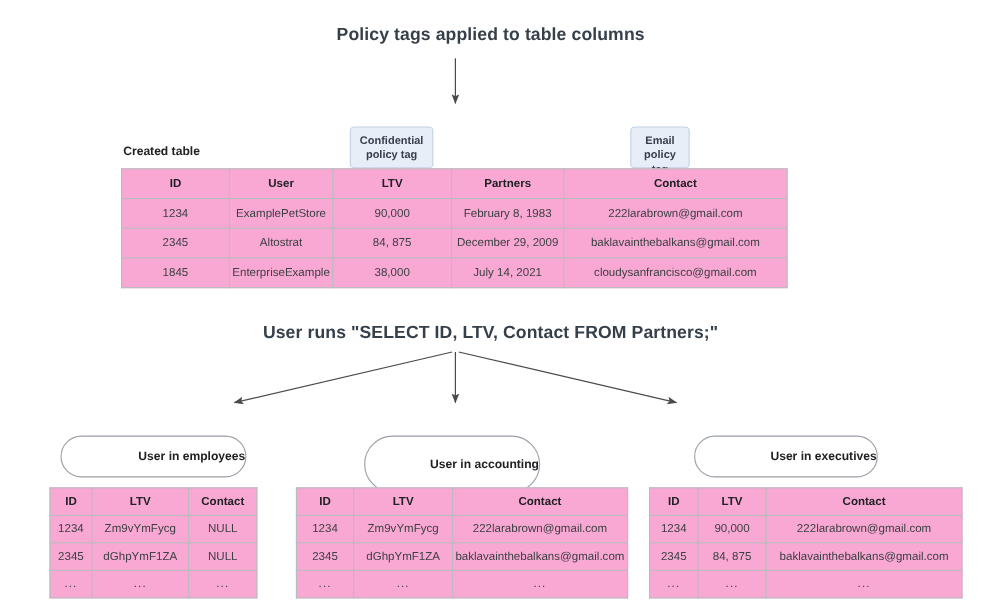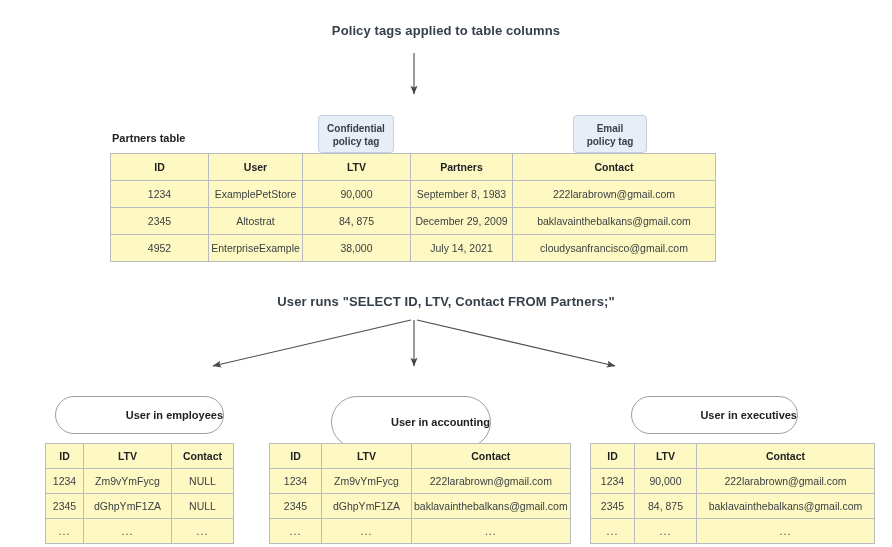--- a/index.html
+++ b/index.html
@@ -12,21 +12,21 @@
     height: 547px;
     position: relative;
     font-family: "Liberation Sans", sans-serif;
     color: #3c4043;
     overflow: hidden;
   }
   .abs { position: absolute; }
 
   
   .heading {
-    font-size: 13px;
+    font-size: 16px;
     font-weight: bold;
     color: #36404a;
     text-align: center;
     letter-spacing: 0.1px;
     white-space: nowrap;
   }
   #title-top { left: 0; width: 892px; top: 23px; }
   #title-query { left: 0; width: 892px; top: 294px; }
 
   
@@ -43,28 +43,28 @@
     border-radius: 4px;
     font-size: 10px;
     font-weight: bold;
     color: #36404a;
     text-align: center;
     line-height: 13px;
     padding: 6px 4px 5px 4px;
     box-sizing: border-box;
   }
   #tag-confidential { left: 318px; top: 115px; width: 76px; height: 38px; }
-  #tag-email        { left: 573px; top: 115px; width: 74px; height: 38px; }
+  #tag-email        { left: 573px; top: 115px; width: 54px; height: 38px; }
   .tag-line-1, .tag-line-2 { display: block; }
 
   
   table.grid {
     border-collapse: collapse;
     table-layout: fixed;
-    background: #fef9c3;
+    background: #f9a8d4;
   }
   table.grid th, table.grid td {
     border: 1px solid #b8bcc0;
     text-align: center;
     font-size: 10.5px;
     color: #3c4043;
     padding: 0 2px;
     overflow: hidden;
     white-space: nowrap;
   }
@@ -131,21 +131,21 @@
 <div class="abs tag-box" id="tag-confidential">
   <span class="tag-line-1">Confidential</span>
   <span class="tag-line-2">policy tag</span>
 </div>
 
 <div class="abs tag-box" id="tag-email">
   <span class="tag-line-1">Email</span>
   <span class="tag-line-2">policy tag</span>
 </div>
 
-<div class="abs" id="partners-label">Partners table</div>
+<div class="abs" id="partners-label">Created table</div>
 
 <table class="abs grid" id="partners-table">
   <colgroup>
     <col style="width:98px">
       <col style="width:94px">
       <col style="width:108px">
     <col style="width:102px">
       <col style="width:203px">
   </colgroup>
   <thead>
@@ -155,32 +155,32 @@
       <th>LTV</th>
       <th>Partners</th>
       <th>Contact</th>
     </tr>
   </thead>
   <tbody>
     <tr>
       <td>1234</td>
       <td>ExamplePetStore</td>
       <td>90,000</td>
-      <td>September 8, 1983</td>
+      <td>February 8, 1983</td>
       <td>222larabrown@gmail.com</td>
     </tr>
     <tr>
       <td>2345</td>
       <td>Altostrat</td>
       <td>84, 875</td>
       <td>December 29, 2009</td>
       <td>baklavainthebalkans@gmail.com</td>
     </tr>
     <tr>
-      <td>4952</td>
+      <td>1845</td>
       <td>EnterpriseExample</td>
       <td>38,000</td>
       <td>July 14, 2021</td>
       <td>cloudysanfrancisco@gmail.com</td>
     </tr>
   </tbody>
 </table>
 
 <div class="abs ellipse" id="ellipse-employees">
   <span>User in employees</span>

